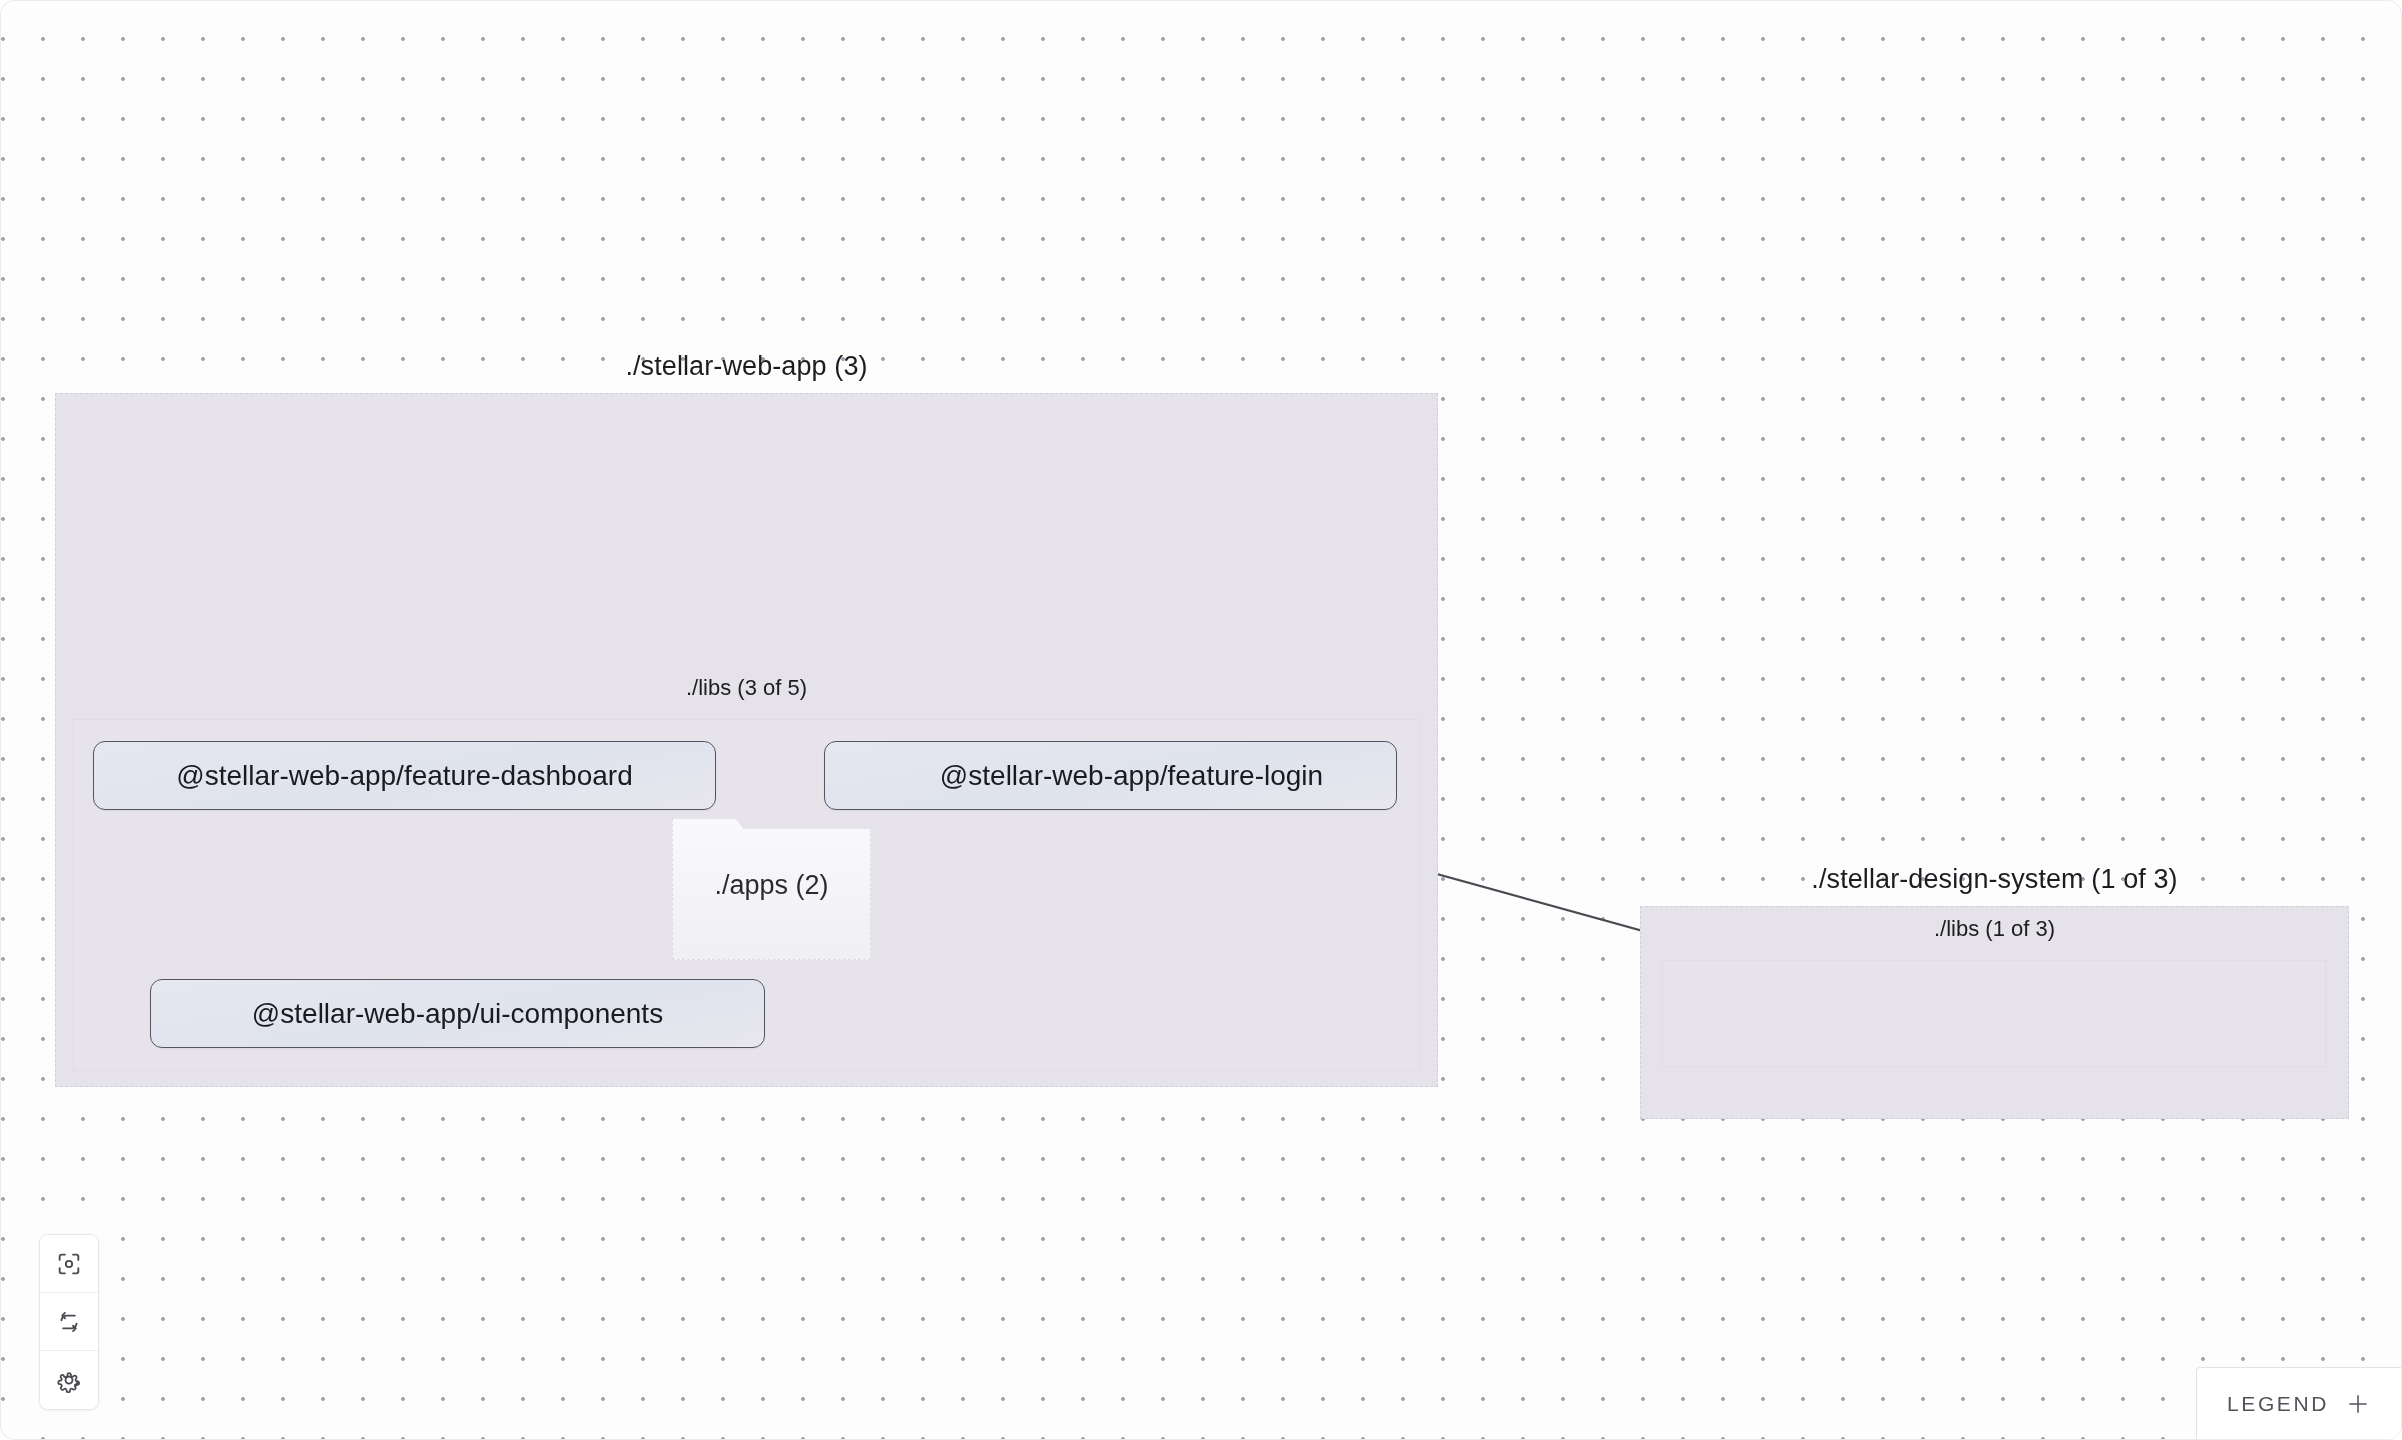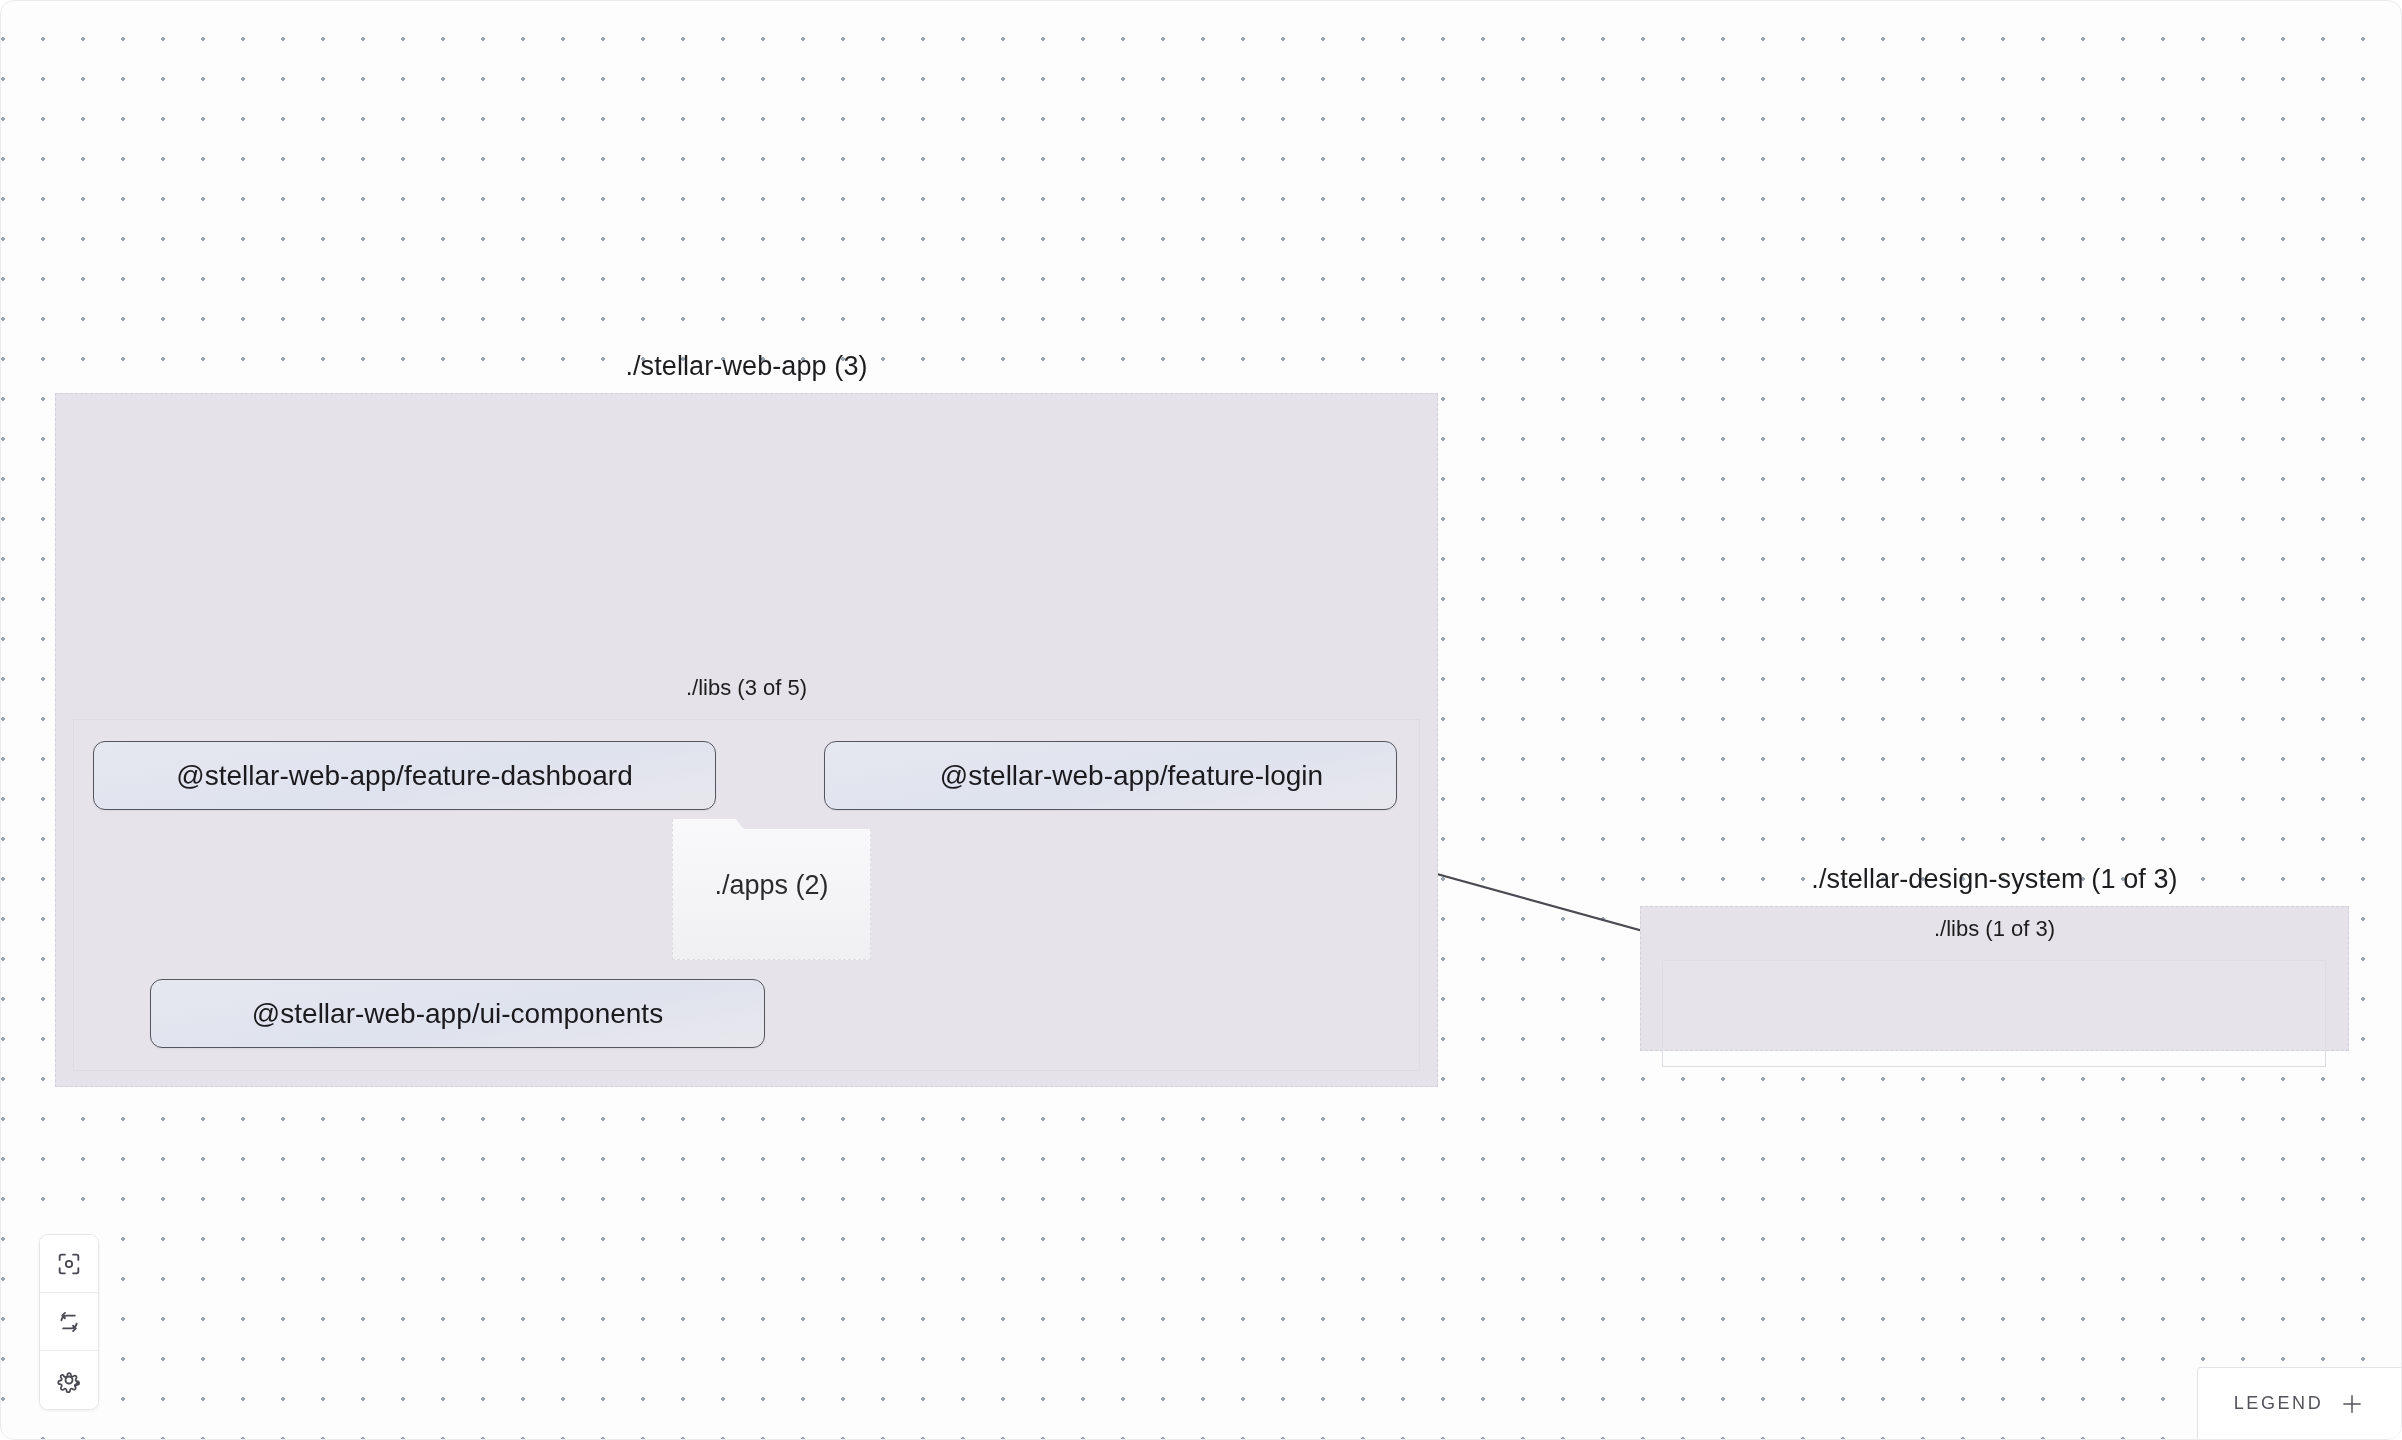--- a/index.html
+++ b/index.html
@@ -147,21 +147,21 @@
     justify-content: center;
     gap: 16px;
     padding: 0 30px;
     background: #ffffff;
     border-left: 1px solid #e3e3e7;
     border-top: 1px solid #e3e3e7;
     border-top-left-radius: 4px;
     cursor: pointer;
   }
   #legend .legend-text {
-    font-size: 18px;
+    font-size: 21px;
     letter-spacing: 2.6px;
     color: #53535b;
   }
   #legend .plus { display: block; }
 </style>
 </head>
 <body>
 
 <div id="canvas">
 
@@ -211,21 +211,21 @@
 
     <div class="libs-title" style="left:50%; top:282px; transform:translateX(-50%);">./libs (3 of 5)</div>
 
     <div class="lib-node" style="left:38px; top:348px; width:623px; height:69px;">@stellar-web-app/feature-dashboard</div>
 
     <div class="lib-node" style="left:769px; top:348px; width:573px; height:69px;padding-left:42px;">@stellar-web-app/feature-login</div>
 
     <div class="lib-node" style="left:95px; top:586px; width:615px; height:69px;">@stellar-web-app/ui-components</div>
   </div>
 
-  <div class="project-group" style="left:1639px; top:905px; width:709px; height:145px;">
+  <div class="project-group" style="left:1639px; top:905px; width:709px; height:213px;">
 
     <div class="project-box"></div>
 
     <div class="project-title" style="left:50%; top:-42px; transform:translateX(-50%);">./stellar-design-system (1 of 3)</div>
 
     <div class="libs-box" style="left:22px; top:54px; width:664px; height:107px;"></div>
 
     <div class="libs-title" style="left:50%; top:10px; transform:translateX(-50%);">./libs (1 of 3)</div>
 
   </div>

